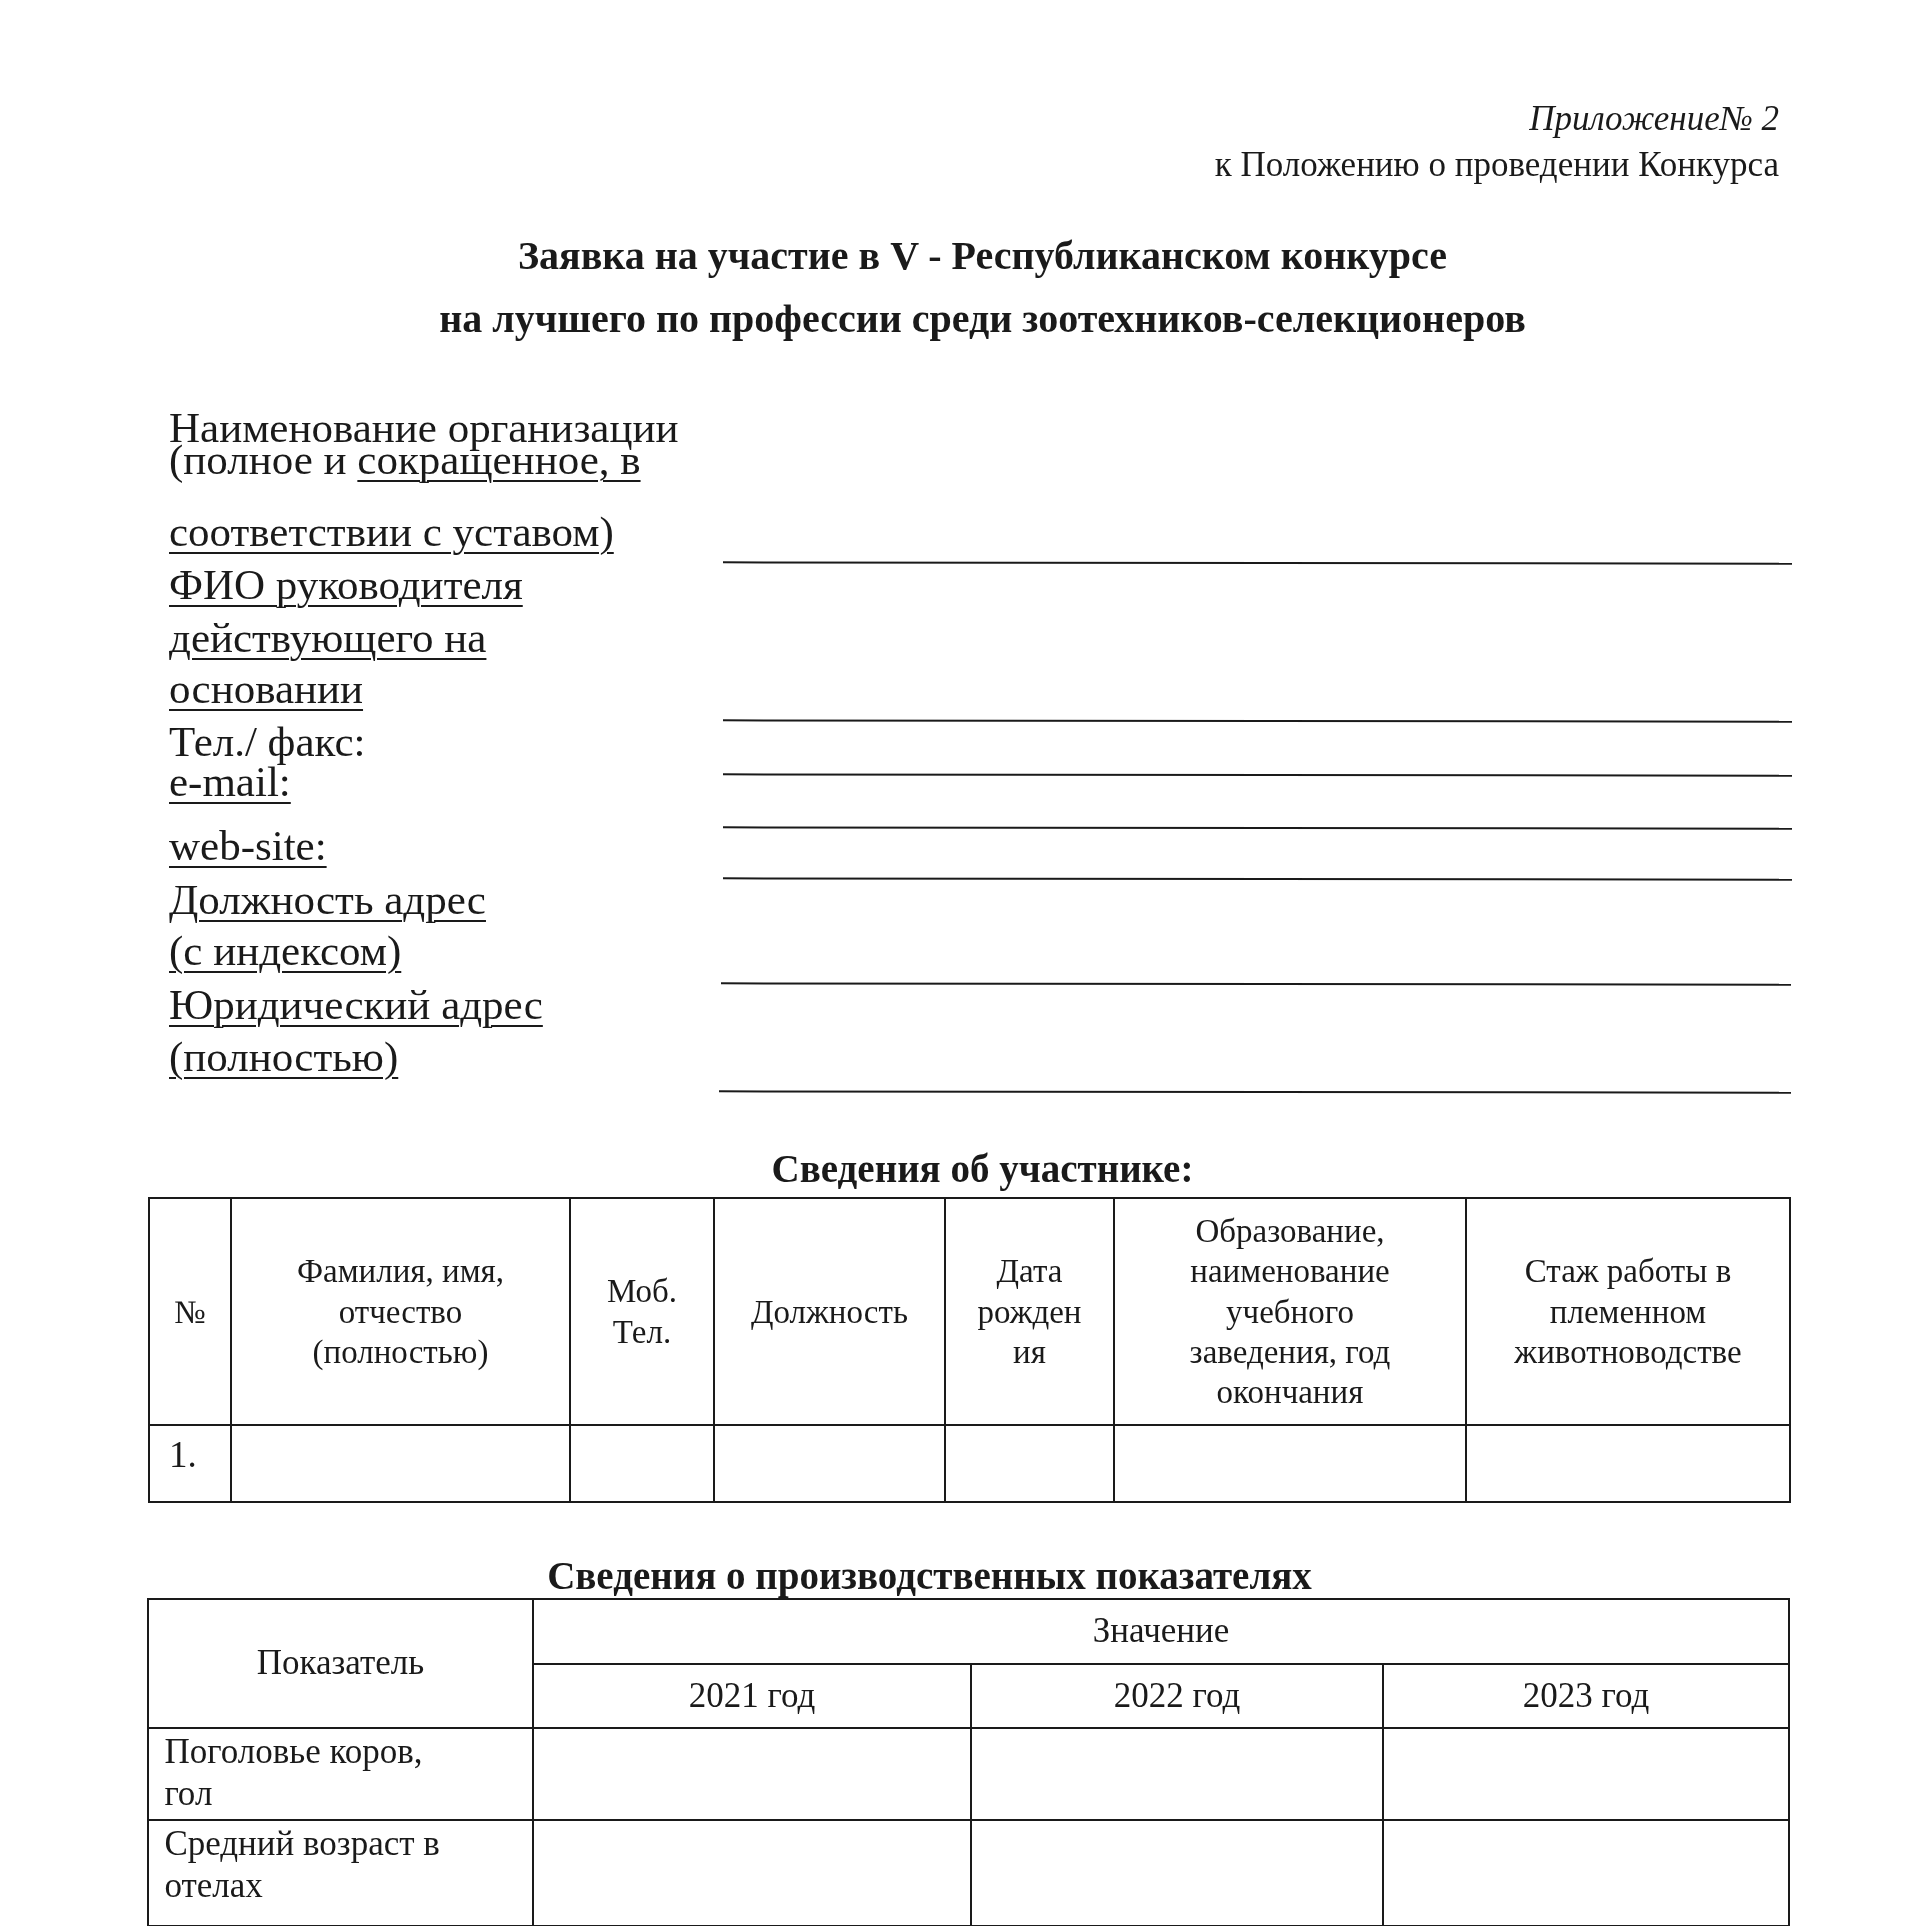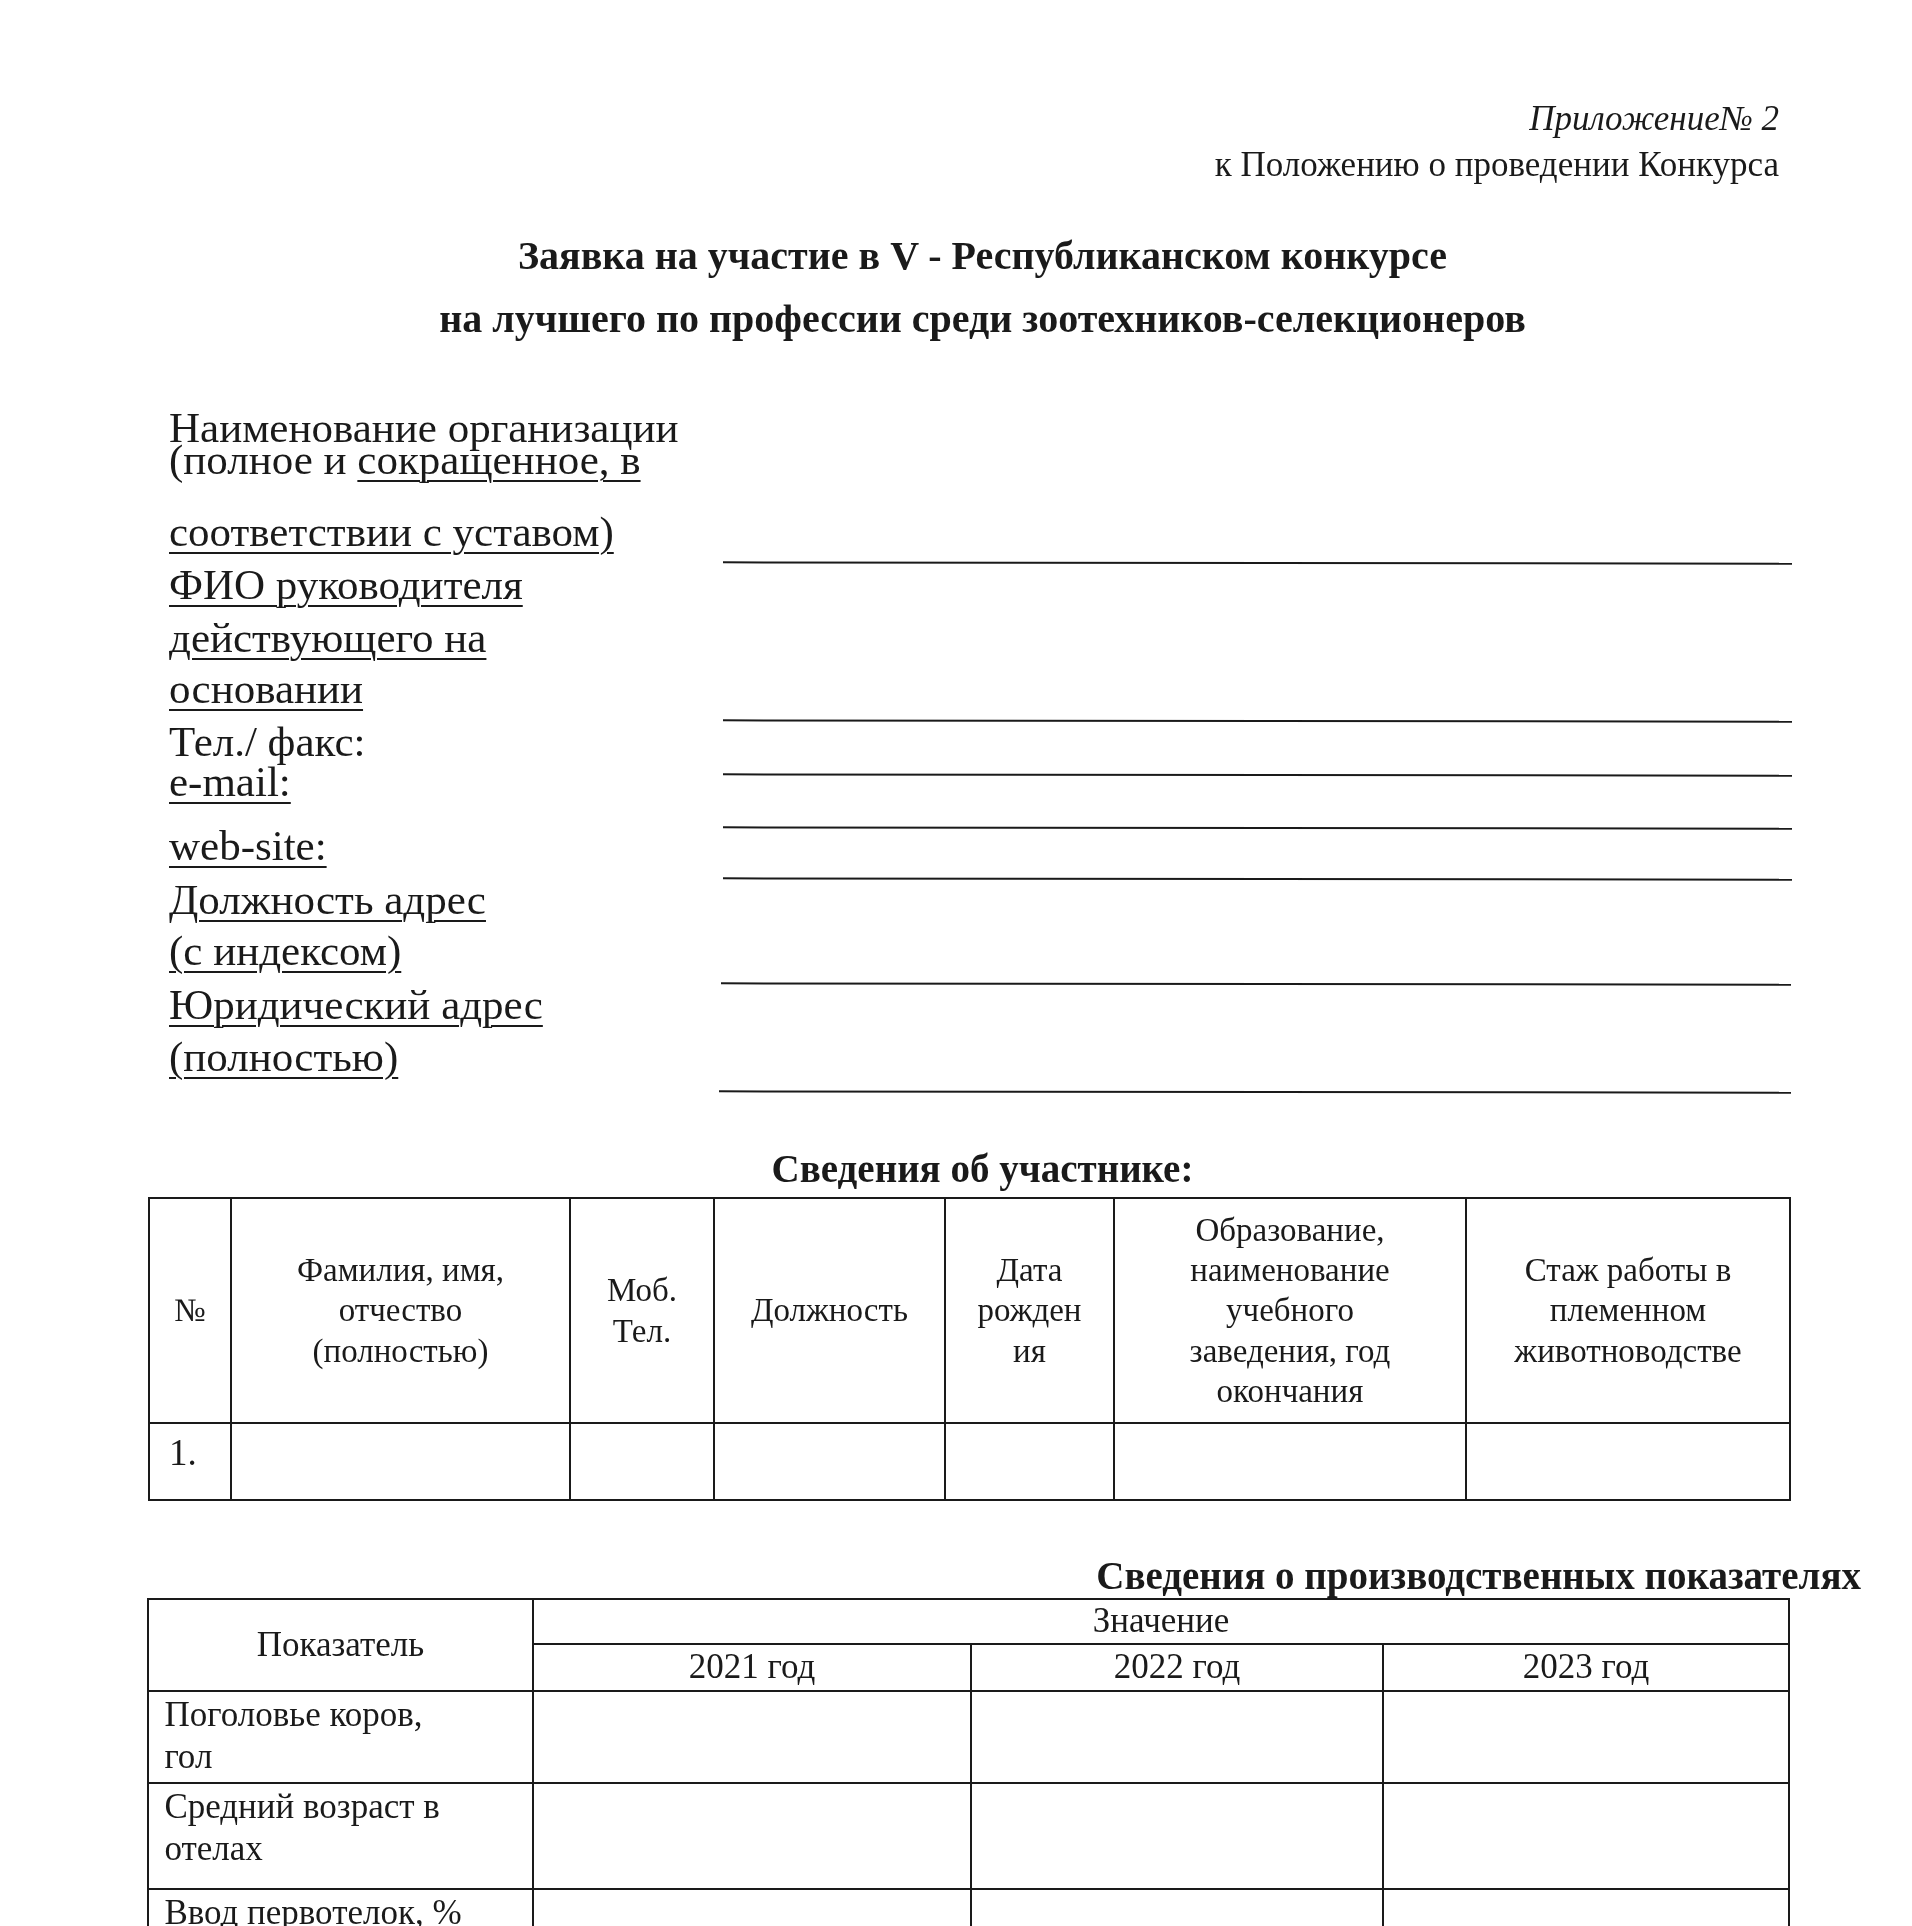--- a/index.html
+++ b/index.html
@@ -6,21 +6,21 @@
   body { width:1912px; height:2704px; position:relative; overflow:hidden;
          font-family:"Liberation Serif","DejaVu Serif",serif; color:#1a1a1a; }
   .abs { position:absolute; }
   .hdr { right:133px; text-align:right; font-size:35px; line-height:1; white-space:nowrap; }
   .title { left:0; width:1965px; text-align:center; font-weight:bold; font-size:40px; line-height:1; white-space:nowrap; }
   .lbl { left:169px; font-size:43px; line-height:1; white-space:nowrap; }
   .u { text-decoration:underline; text-decoration-thickness:2.3px; text-underline-offset:6.2px; }
   .fline { position:absolute; height:2.3px; background:#1a1a1a; }
   .section-title { font-weight:bold; font-size:39px; line-height:1; white-space:nowrap; text-align:center; }
   table.grid { position:absolute; border-collapse:collapse; table-layout:fixed; }
-  table.grid td, table.grid th { border:2.3px solid #1a1a1a; font-weight:normal; padding:2px; }
+  table.grid td, table.grid th { border:2.3px solid #1a1a1a; font-weight:normal; padding:12px; }
   .t1 th { font-size:33px; line-height:1.22; text-align:center; vertical-align:middle; }
   .t1 td { font-size:37px; vertical-align:middle; }
   .t2 th { font-size:35px; line-height:1.1; text-align:center; vertical-align:middle; }
   .t2 td.rowlbl { font-size:35px; line-height:1.22; text-align:left; vertical-align:top; padding:1.5px 0 0 15.4px; }
   .t2 td.cell { }
 </style>
 </head>
 <body>
 
 <div class="abs hdr" style="top:101px;font-style:italic;">Приложение№ 2</div>
@@ -109,21 +109,21 @@
     <td></td>
     <td></td>
     <td></td>
     <td></td>
     <td></td>
     <td></td>
   </tr>
 </tbody>
   </table>
 
-<div class="abs section-title" style="left:12px; width:1849px; top:1556px;text-align:right;">Сведения о производственных показателях</div>
+<div class="abs section-title" style="left:5px; width:1849px; top:1556px;">Сведения о производственных показателях</div>
 
 <table class="grid t2" style="left:147px; top:1598px; width:1642px;">
   <colgroup>
     <col style="width:385px">
       <col style="width:438px">
       <col style="width:412px">
       <col style="width:406px">
   </colgroup>
   <tbody>
       <tr style="height:45px;">

